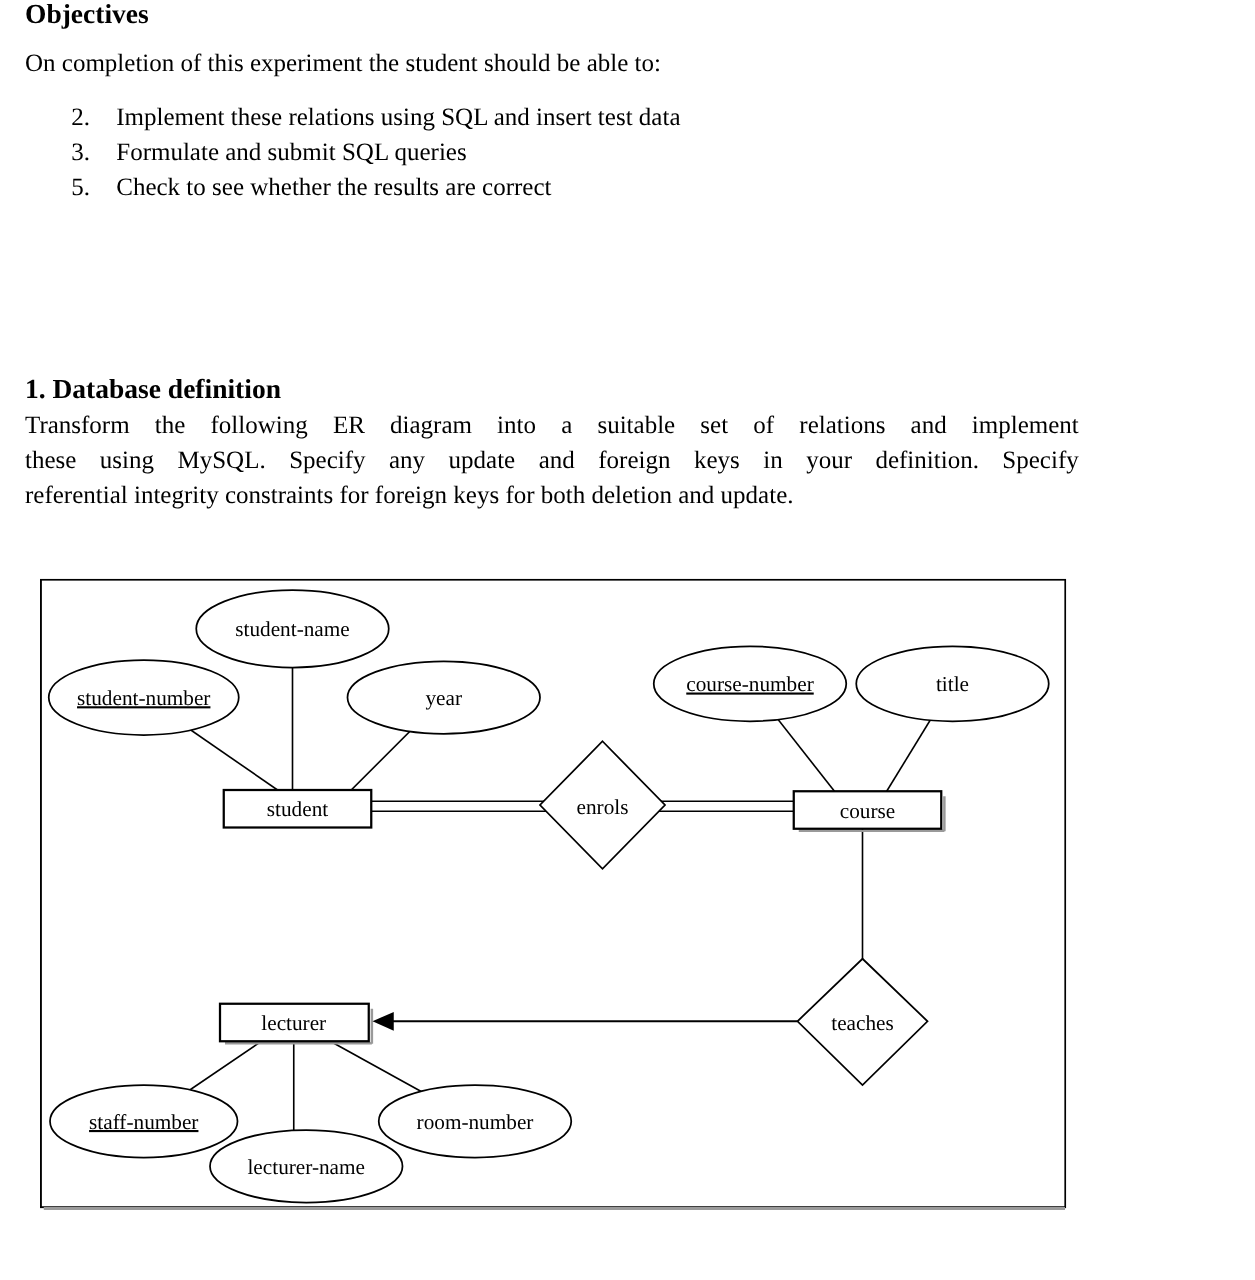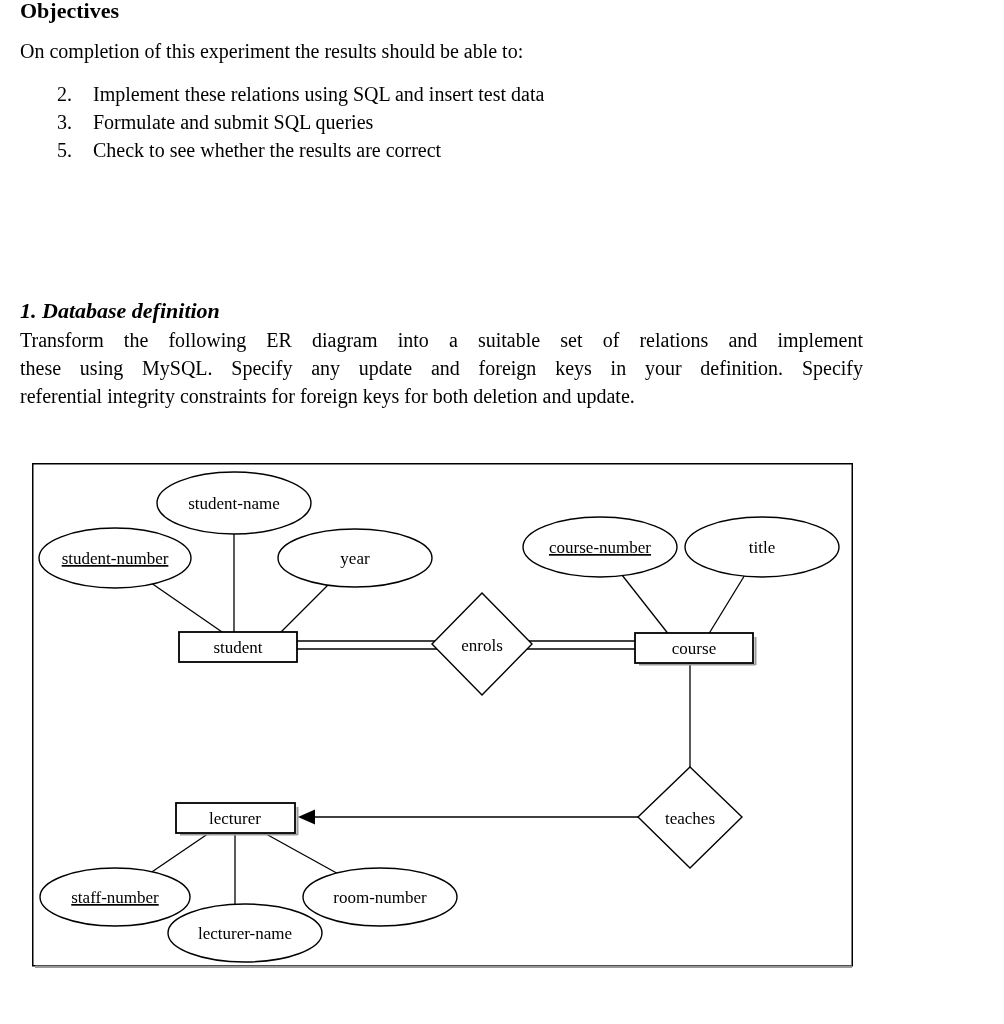--- a/index.html
+++ b/index.html
@@ -15,21 +15,21 @@
     font-family:"Liberation Serif", serif;
   }
   #title { top:-2px; }
   #intro { top:38px; left:20px; font-size:20px; line-height:26px; }
   #objectives-list {
     top:80px; left:57px; margin:0; padding:0; list-style:none;
     font-size:20px;
   }
   #objectives-list li { line-height:28px; height:28px; }
   #objectives-list .num { display:inline-block; width:36px; }
-  #section-heading { top:298px;font-style:italic; }
+  #section-heading { top:298px; }
   #section-body {
     top:326px; left:20px; width:843px;
     font-size:20px; line-height:28px;
   }
   #section-body .jline { text-align:justify; text-align-last:justify; }
   #section-body .lline { text-align:left; }
   #diagram-wrap { top:463px; left:32px; width:821px; height:538px; }
   svg text {
     font-family:"Liberation Serif", serif;
     font-size:17px; fill:#000000;
@@ -42,21 +42,21 @@
   svg .shadow { stroke:#9a9a9a; stroke-width:2; }
   svg .frame { fill:#ffffff; stroke:#000000; stroke-width:1.5; }
   svg .frame-shadow { stroke:#9a9a9a; stroke-width:3; }
   svg .key-attr { text-decoration:underline; }
 </style>
 </head>
 <body>
 
 <div id="title" class="abs doc-heading">Objectives</div>
 
-<div id="intro" class="abs">On completion of this experiment the results should be able to:</div>
+<div id="intro" class="abs">On completion of this experiment the student should be able to:</div>
 
 <ol id="objectives-list" class="abs">
   <li><span class="num">2.</span><span>Implement these relations using SQL and insert test data</span></li>
   <li><span class="num">3.</span><span>Formulate and submit SQL queries</span></li>
   <li><span class="num">5.</span><span>Check to see whether the results are correct</span></li>
 </ol>
 
 <div id="section-heading" class="abs doc-heading">1. Database definition</div>
 
 <div id="section-body" class="abs">

